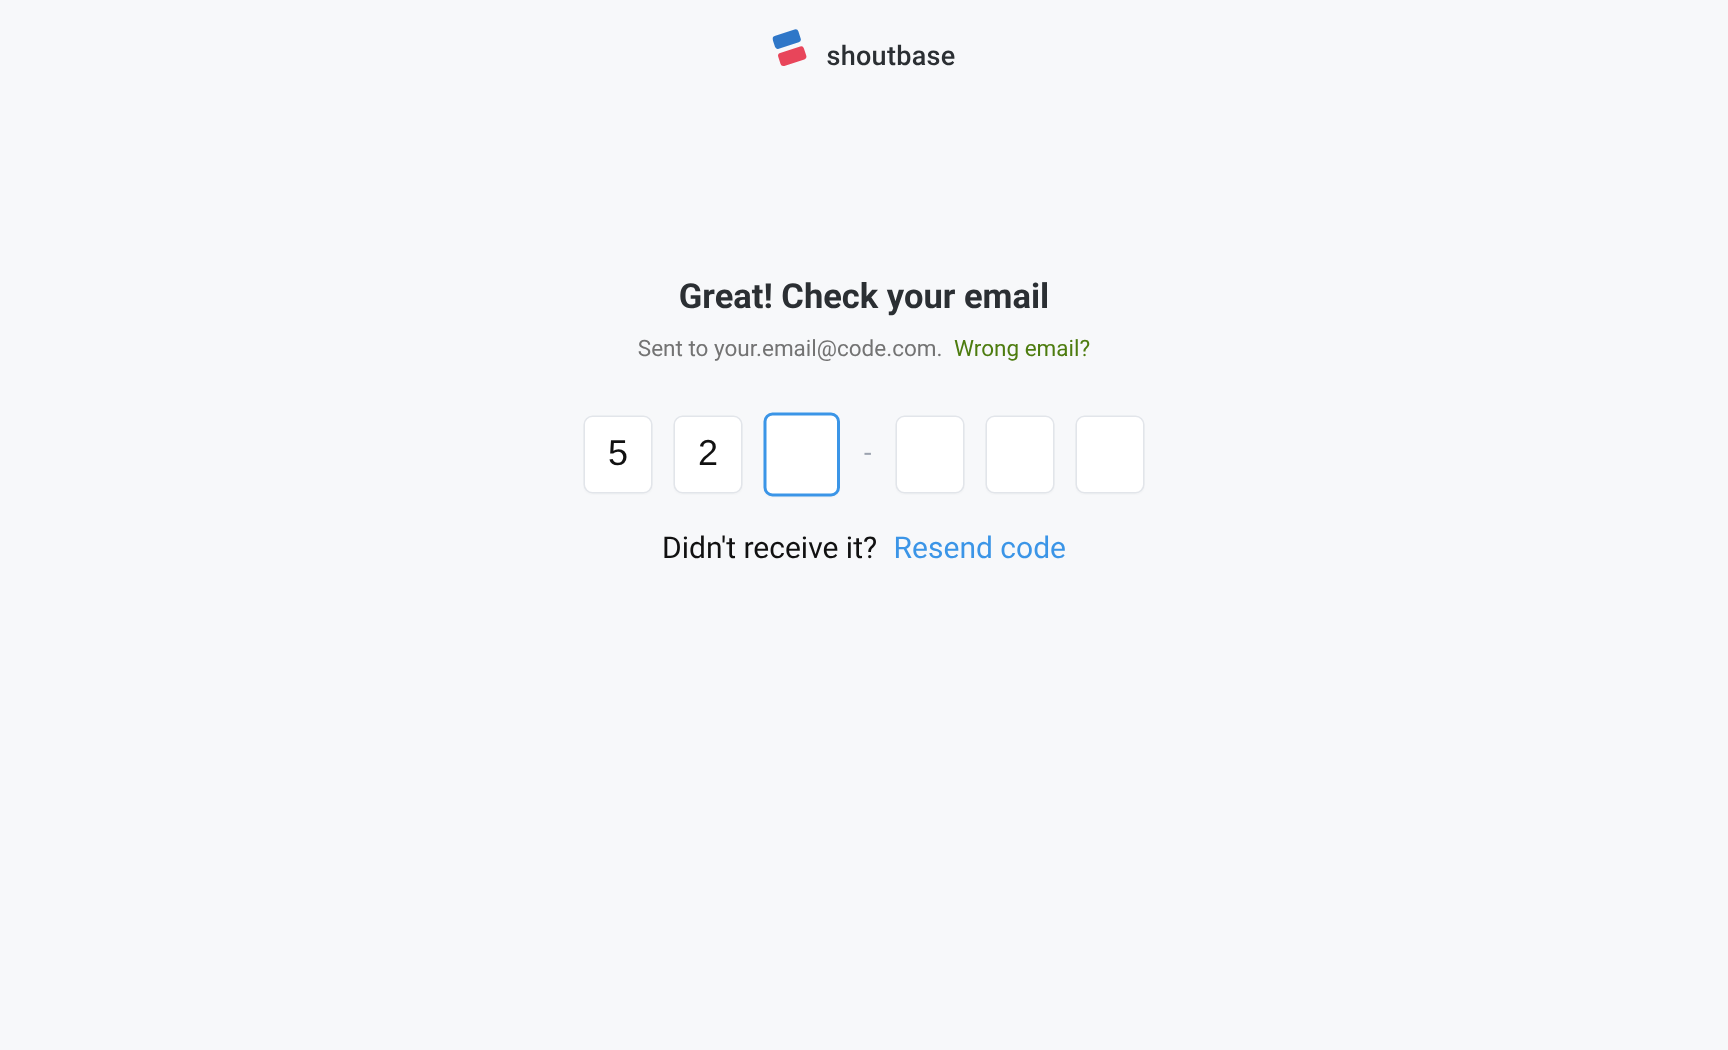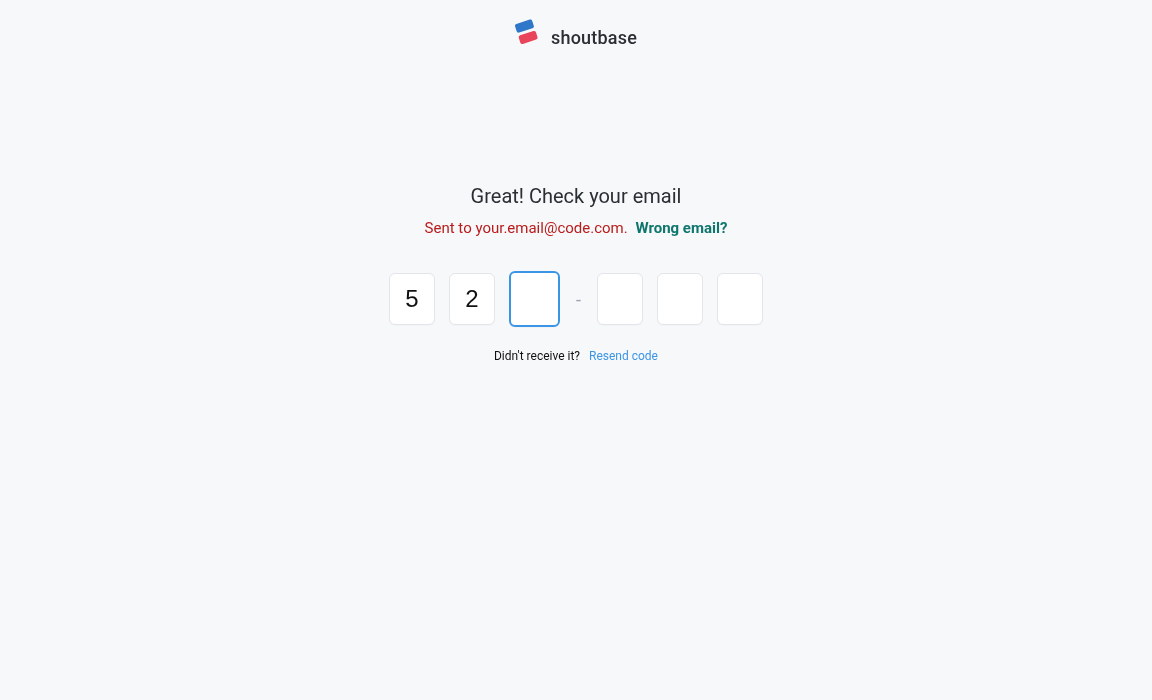--- a/index.html
+++ b/index.html
@@ -18,47 +18,47 @@
   }
   .brand-name{
     font-size:18px;color:#2b2f33;font-weight:500;letter-spacing:0.2px;text-align:right;
   }
   .logo{width:26px;height:38px;display:block}
   .hero{
     margin-top:128px;
     display:flex;flex-direction:column;align-items:center;text-align:center;
   }
   .title{
-    font-size:20px;line-height:1.25;font-weight:400;color:#2b2f33;
+    font-size:23px;line-height:1.25;font-weight:700;color:#2b2f33;
     margin:0;
   }
   .subline{
     margin-top:10px;font-size:15px;color:#6b7280;
   }
-  .subline .sent{color:#b91c1c}
-  .subline .link{color:#0f766e;font-weight:700;margin-left:4px;cursor:pointer}
+  .subline .sent{color:#737373}
+  .subline .link{color:#4d7c0f;font-weight:400;margin-left:4px;cursor:pointer}
   .code-row{
     margin-top:34px;
     display:flex;align-items:center;gap:14px;
   }
   .code-box{
     width:40px;height:48px;
     border:1px solid #e2e5ea;border-radius:6px;
     background:#ffffff;
     font-size:24px;text-align:center;color:#111;
     outline:none;
     box-shadow:0 1px 1px rgba(0,0,0,.02);
   }
   .code-box:focus,.code-box.focused{
     border:2px solid #3b95e7;
     width:43px;height:50px;
   }
   .dash{color:#9ca3af;font-size:18px;padding:0 2px;user-select:none}
   .resend{
-    margin-top:22px;font-size:12px;color:#111;
+    margin-top:22px;font-size:20px;color:#111;
   }
   .resend .link{color:#3b95e7;margin-left:6px;cursor:pointer}
 </style>
 </head>
 <body>
 
 <div class="page">
 
   <div class="brand">
     <svg class="logo" viewBox="0 0 26 38">

